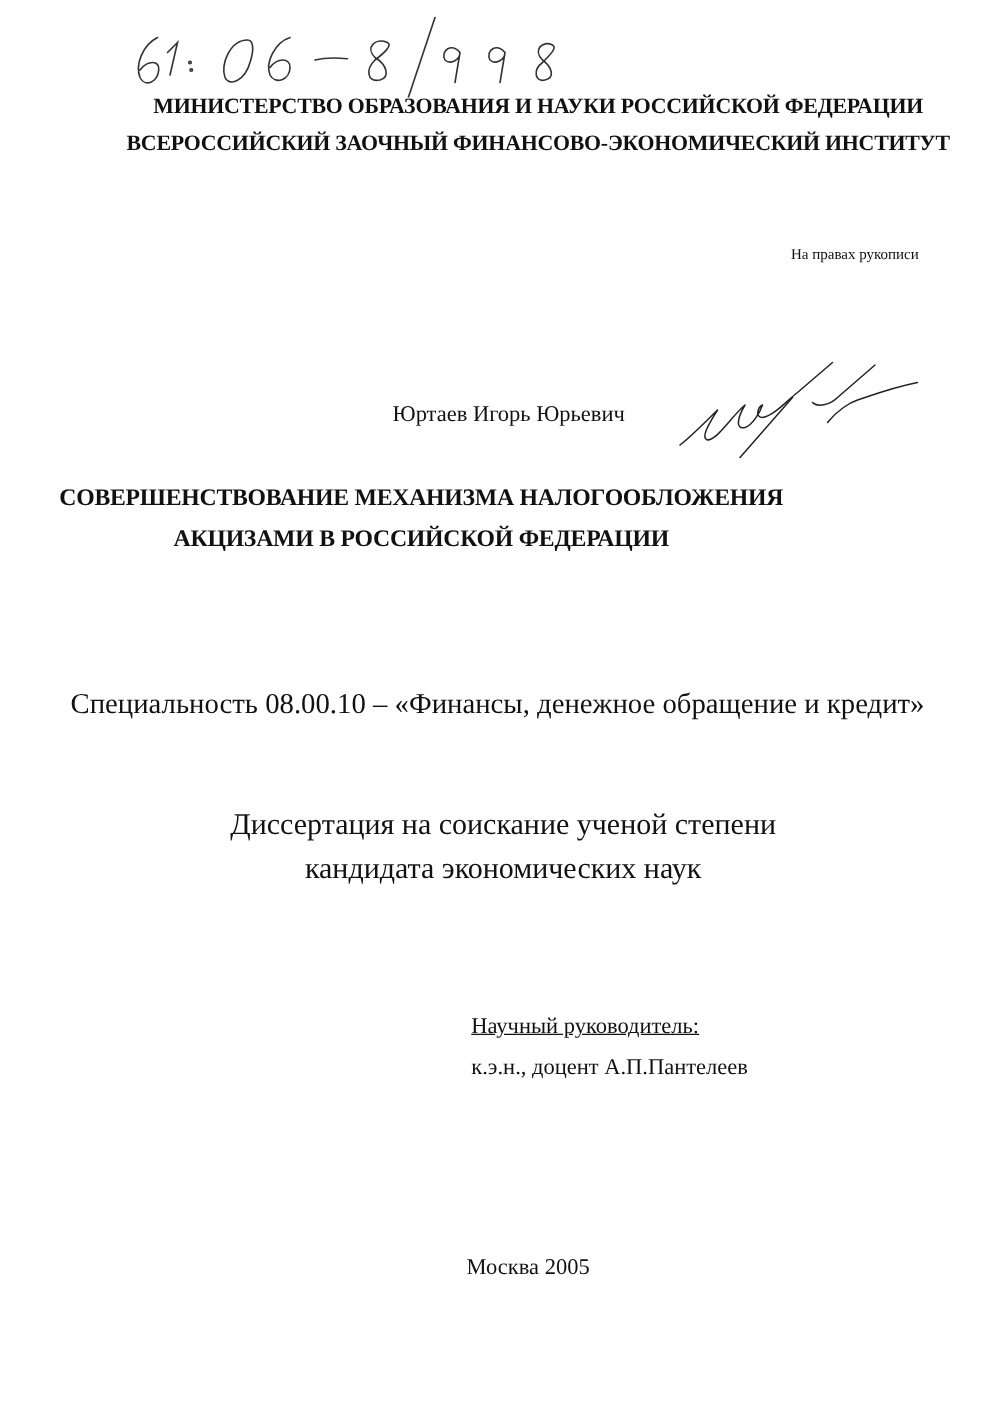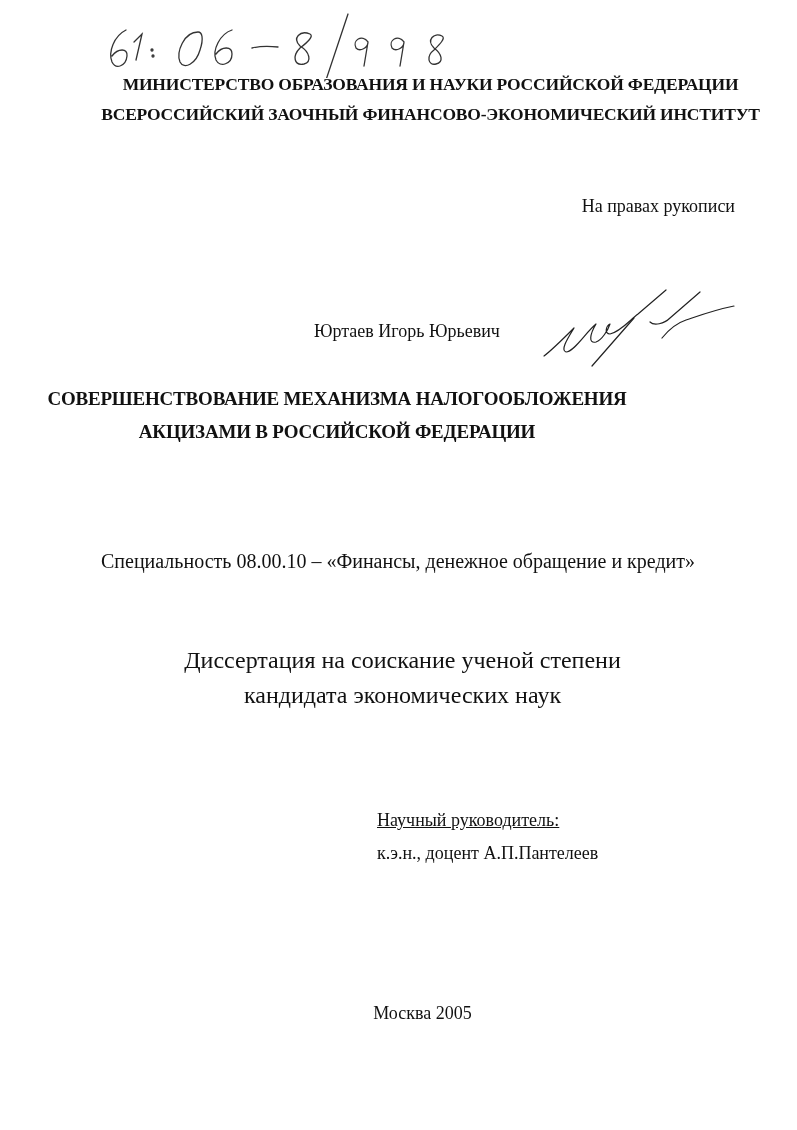--- a/index.html
+++ b/index.html
@@ -30,21 +30,21 @@
       font-size: 17.5px;
       letter-spacing: -0.2px;
       white-space: nowrap;
       padding-left: 32px;
     }
     .hdr1 { top: 74px; }
     .hdr2 { top: 104px; }
     .rights {
       top: 196px;
       right: 62px;
-      font-size: 18px;
+      font-size: 12px;
       white-space: nowrap;
     }
     .author {
       top: 293px;
       left: 314px;
       font-size: 18px;
       white-space: nowrap;
       margin-top: 28px;
     }
     .signature {
@@ -62,21 +62,21 @@
       white-space: nowrap;
       letter-spacing: -0.2px;
     }
     .title1 { top: 388px; }
     .title2 { top: 421px; }
     .specialty {
       top: 550px;
       left: 0;
       width: 796px;
       text-align: center;
-      font-size: 20px;
+      font-size: 23px;
       white-space: nowrap;
     }
     .degree {
       left: 4px;
       width: 797px;
       text-align: center;
       font-size: 24px;
       white-space: nowrap;
     }
     .degree1 { top: 647px; }

